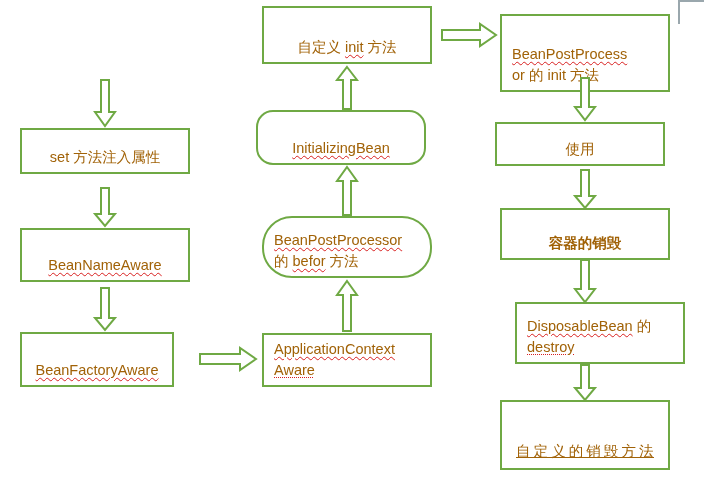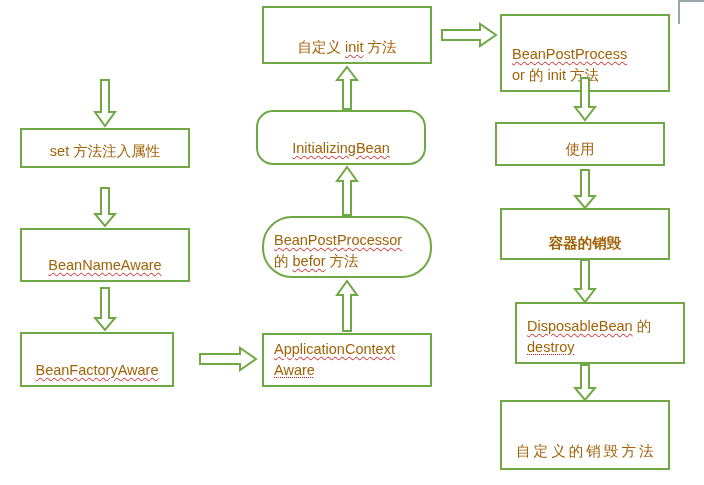--- a/index.html
+++ b/index.html
@@ -28,20 +28,21 @@
   }
   .box .txt{display:block;width:100%;}
   .box.center{justify-content:center;text-align:center;}
   .box.center .txt{text-align:center;}
   .box.left{justify-content:flex-start;text-align:left;}
   .box.left .txt{text-align:left;}
   .box.justify .txt{
     text-align:justify;
     text-align-last:justify;
     letter-spacing:.5px;
+    text-decoration:underline;
   }
 
   
   .sq{
     text-decoration:underline;
     text-decoration-style:wavy;
     text-decoration-color:#d82020;
     text-decoration-thickness:1px;
     text-underline-offset:2px;
   }
@@ -79,21 +80,21 @@
   <div id="corner-artifact" style="left:678px;top:0px;width:26px;height:22px;"></div>
 
   <div class="notch" style="left:22px;top:22px;"></div>
 
   <div class="arrow" style="left:93px;top:80px;">
     <svg width="24" height="48" viewBox="0 0 24 48">
       <polygon points="8,0 16,0 16,32 22,32 12,46 2,32 8,32" fill="#ffffff" stroke="#6FA944" stroke-width="2"></polygon>
     </svg>
   </div>
 
-  <div class="box center" style="left:20px;top:128px;width:170px;height:40px;">
+  <div class="box center" style="left:20px;top:128px;width:170px;height:46px;">
     <span class="txt"><span>set</span><span> 方法注入属性</span></span>
   </div>
 
   <div class="arrow" style="left:93px;top:188px;">
     <svg width="24" height="40" viewBox="0 0 24 40">
       <polygon points="8,0 16,0 16,26 22,26 12,38 2,26 8,26" fill="#ffffff" stroke="#6FA944" stroke-width="2"></polygon>
     </svg>
   </div>
 
   <div class="box center" style="left:20px;top:228px;width:170px;height:54px;">

